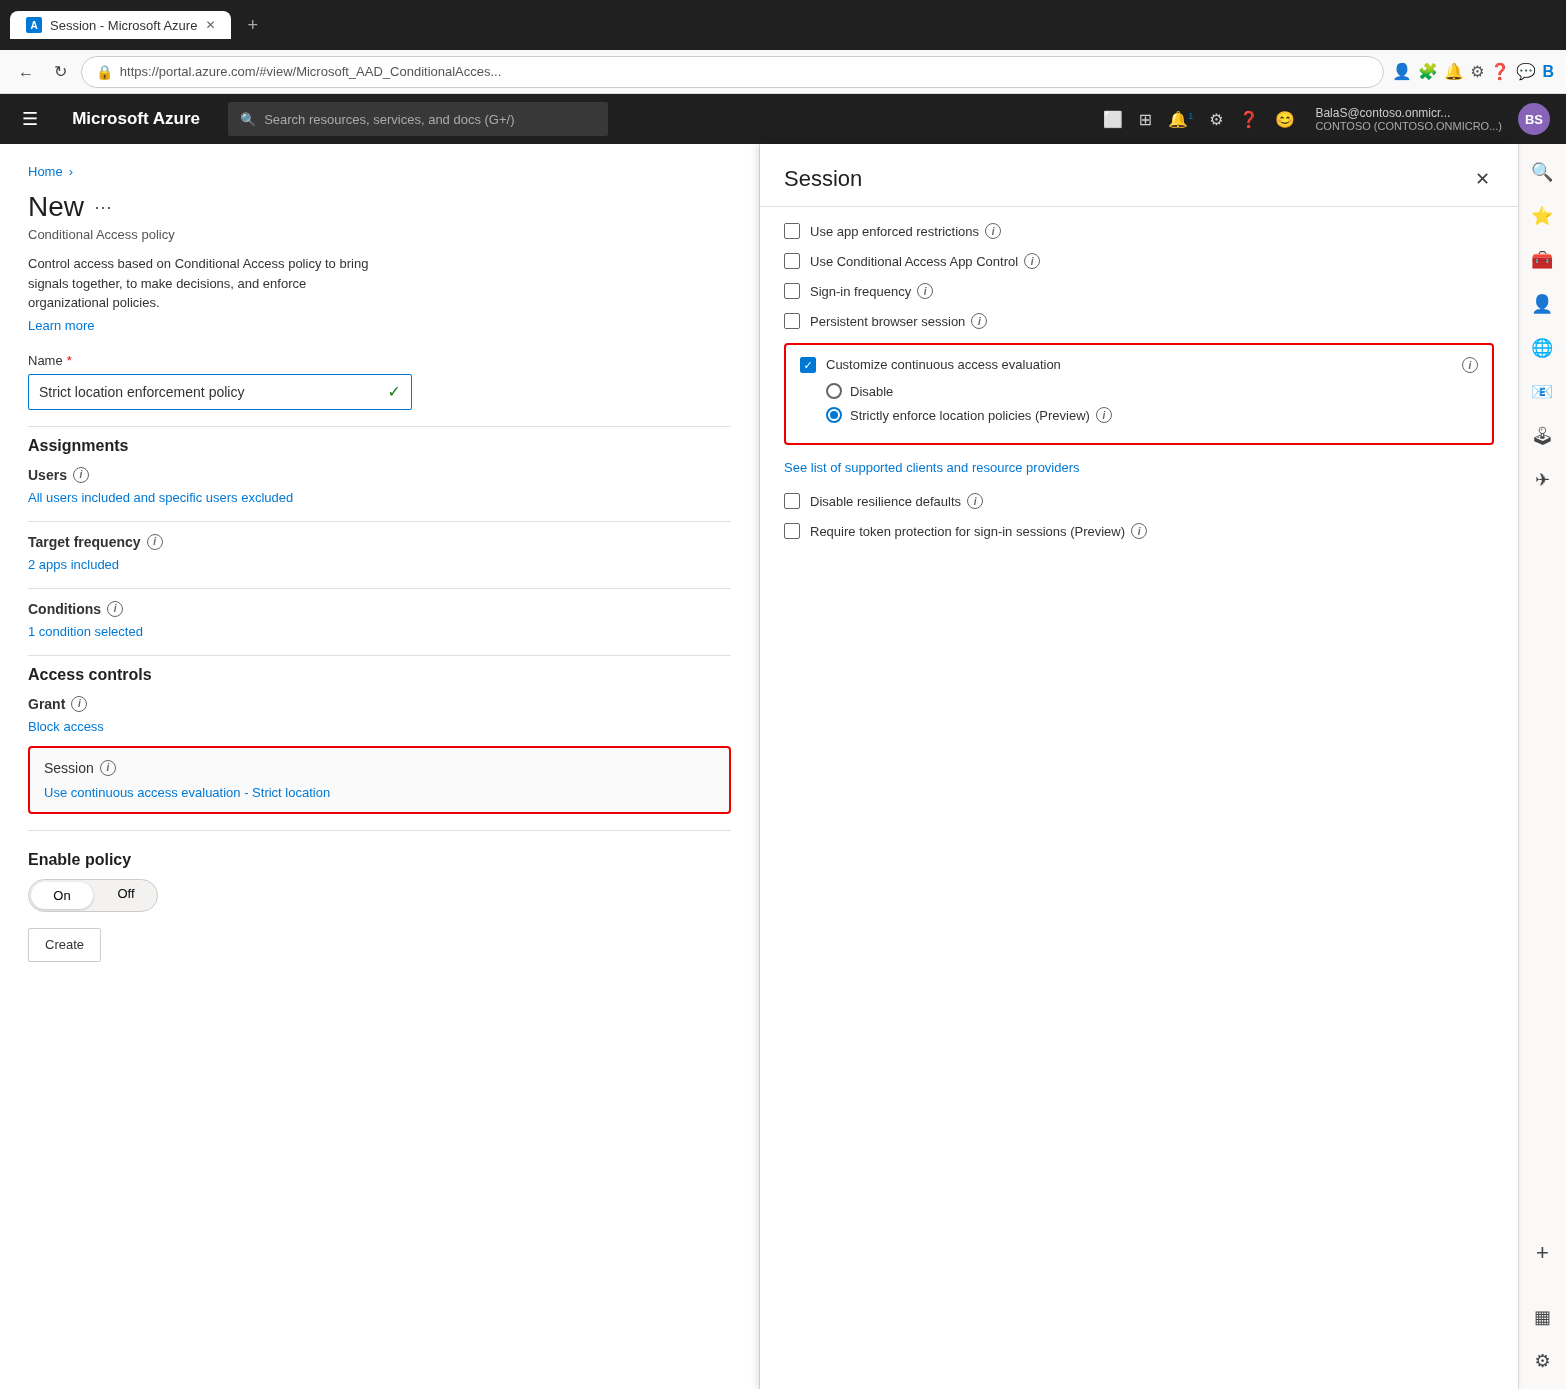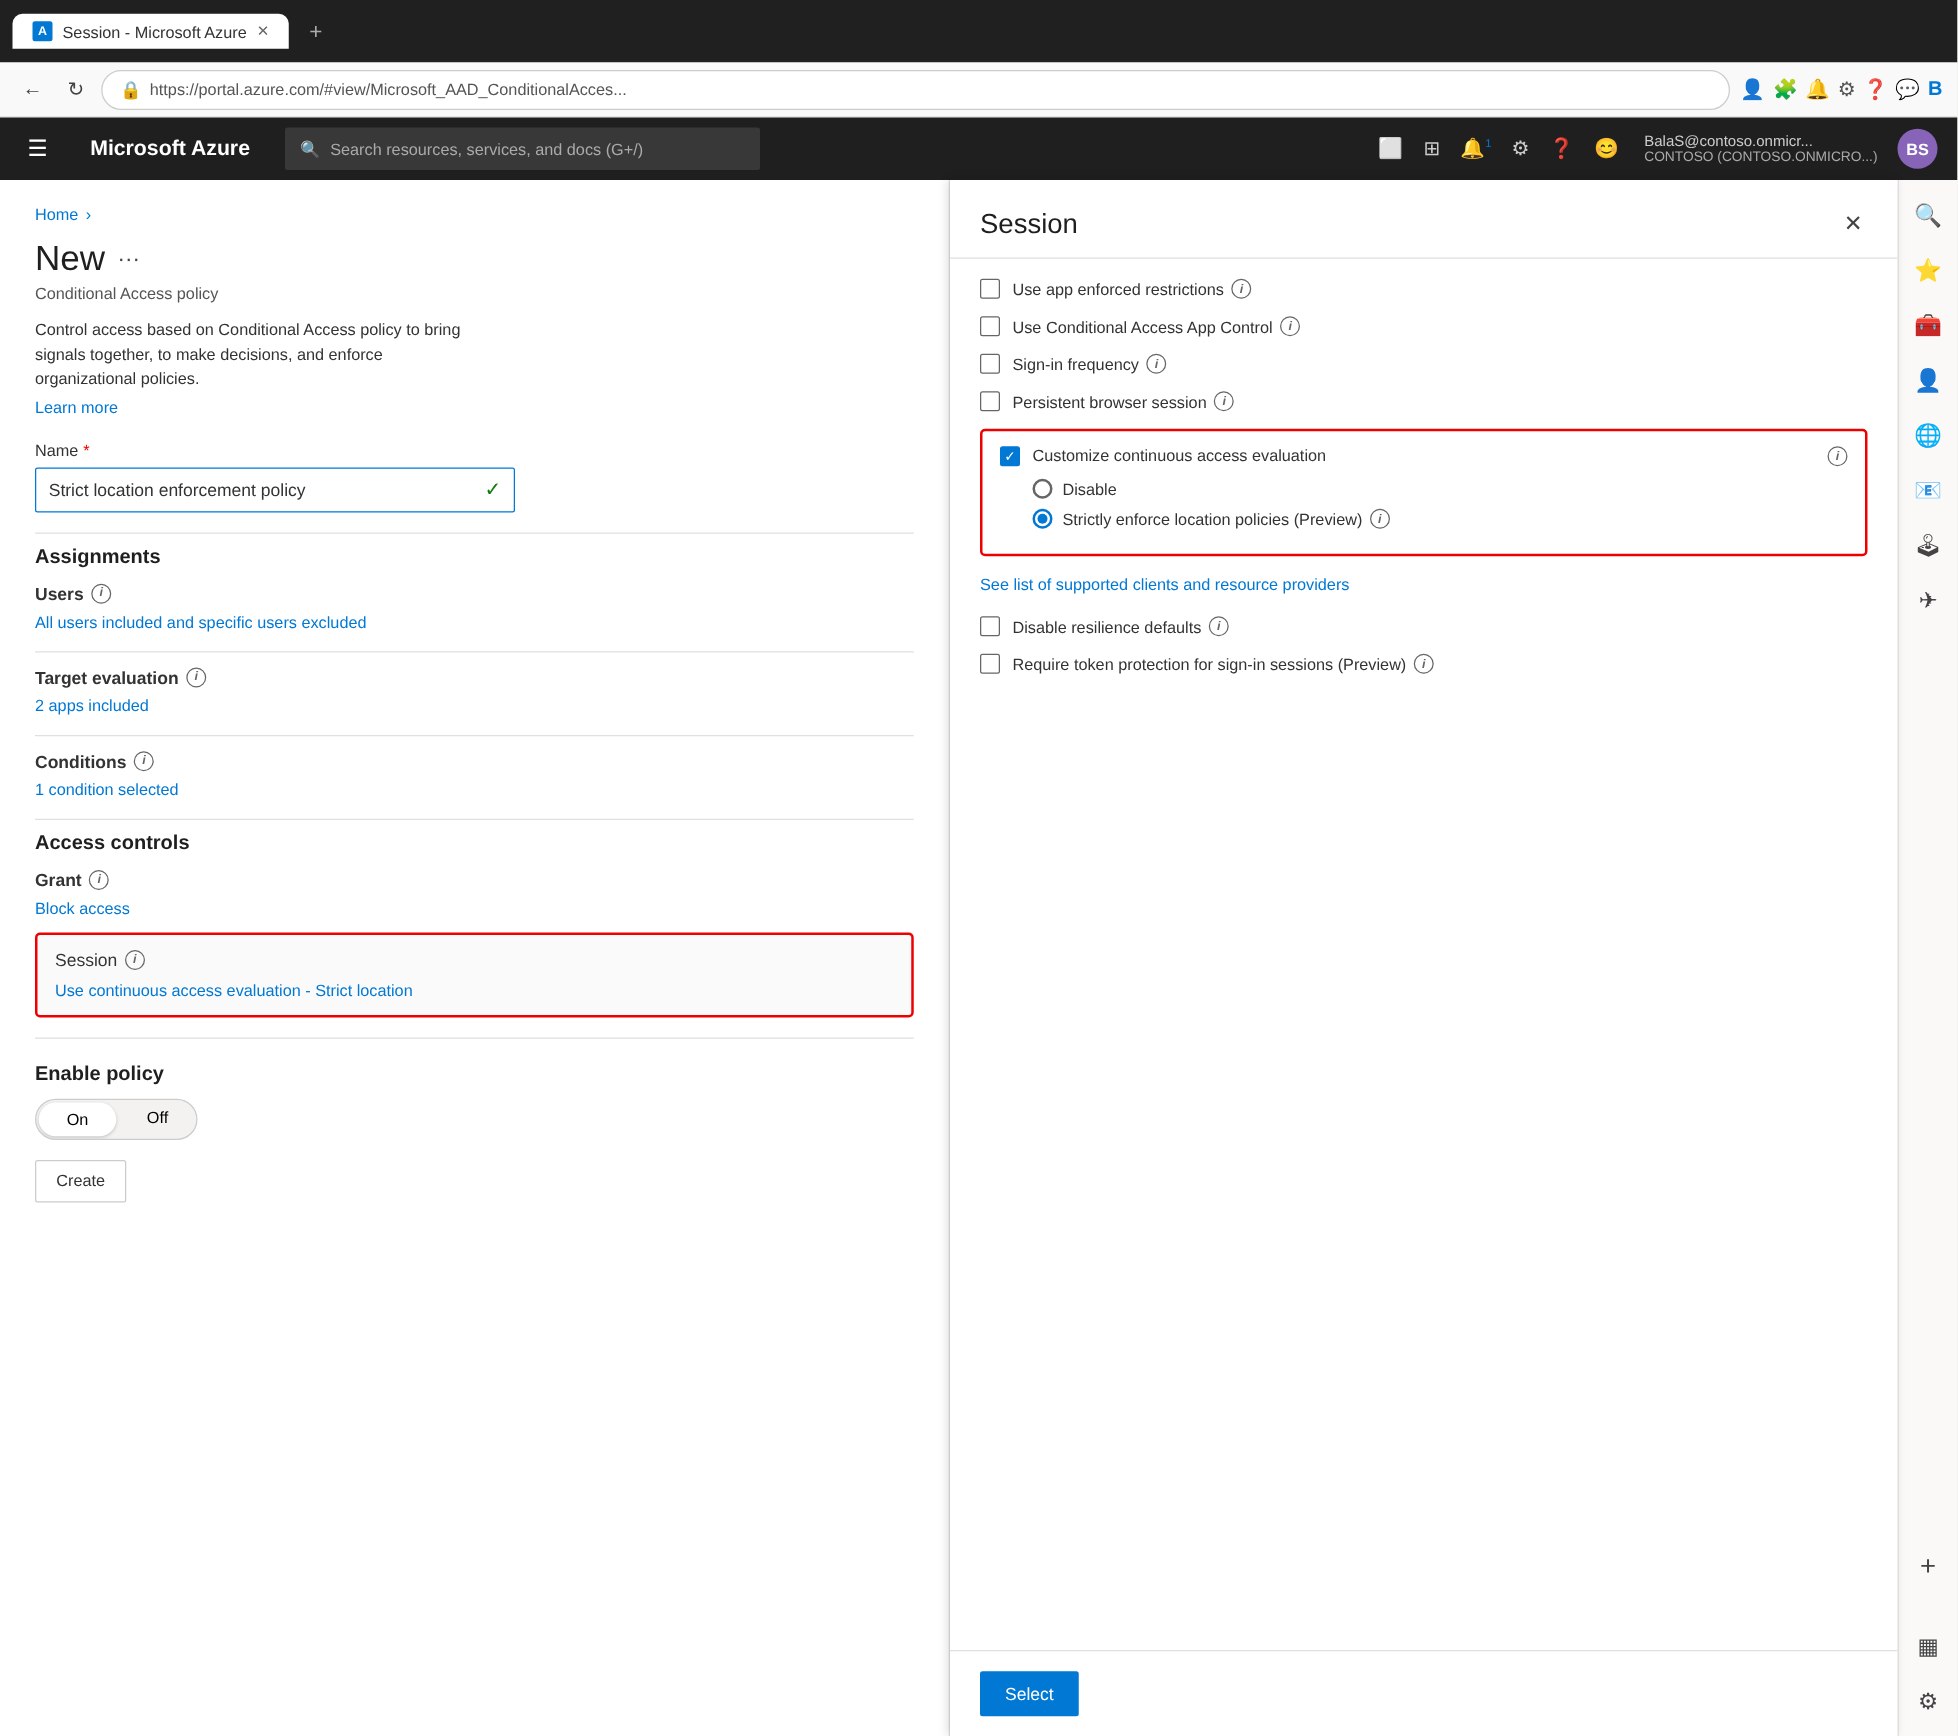--- a/index.html
+++ b/index.html
@@ -191,21 +191,21 @@
       <div class="subsection-title">
         <span>Users</span>
         <span class="info-icon">i</span>
       </div>
       <a class="link-text">All users included and specific users excluded</a>
     </div>
 
     <hr class="section-divider">
     <div class="subsection">
       <div class="subsection-title">
-        <span>Target evaluation</span>
+        <span>Target frequency</span>
         <span class="info-icon">i</span>
       </div>
       <a class="link-text">2 apps included</a>
     </div>
 
     <hr class="section-divider">
     <div class="subsection">
       <div class="subsection-title">
         <span>Conditions</span>
         <span class="info-icon">i</span>
@@ -325,23 +325,20 @@
       <div class="checkbox-item">
         <span class="unchecked-box"></span>
         <label>
           <span>Require token protection for sign-in sessions (Preview)</span>
           <span class="info-icon">i</span>
         </label>
       </div>
 
     </div>
 
-    <div class="pane-footer">
-      <button class="select-btn">Select</button>
-    </div>
 
   </div>
 
   <div class="right-sidebar">
     <div class="sidebar-icon">🔍</div>
     <div class="sidebar-icon">⭐</div>
     <div class="sidebar-icon">🧰</div>
     <div class="sidebar-icon">👤</div>
     <div class="sidebar-icon">🌐</div>
     <div class="sidebar-icon">📧</div>

